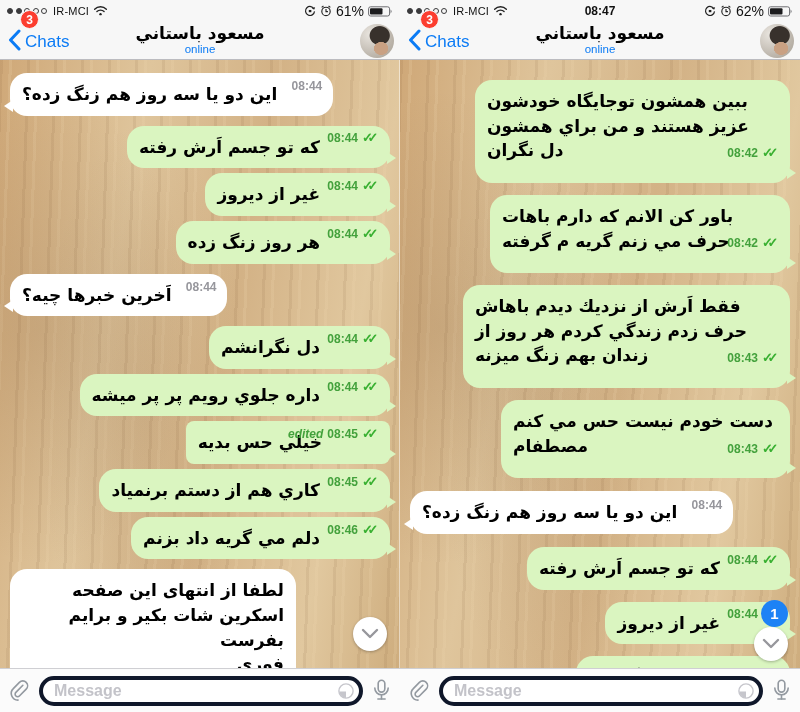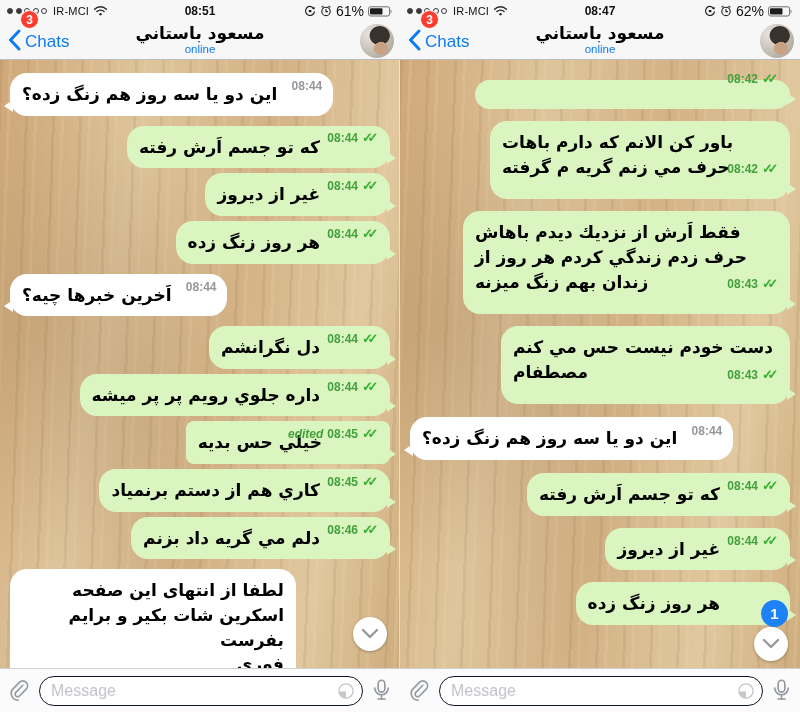--- a/index.html
+++ b/index.html
@@ -77,22 +77,22 @@
     display:flex; align-items:center; justify-content:center; cursor:pointer; }
   .pane-left  .fab { right:13px; bottom:17px; }
   .pane-right .fab { right:12px; bottom:7px; }
   .unread-badge { position:absolute; right:12px; bottom:41px; min-width:27px; height:27px; border-radius:14px; background:#1d82f5;
     color:#fff; font-size:15px; font-weight:bold; display:flex; align-items:center; justify-content:center; z-index:3; }
 
   
   .composer { position:absolute; left:0; right:0; bottom:0; height:44px; background:#fbfbfb; border-top:1px solid #cfcfd3;
     display:flex; align-items:center; padding:0 9px; gap:9px; z-index:5; }
   .field-wrap { position:relative; flex:1; height:30px; }
-  .field { width:100%; height:30px; border:1px solid #0f172a; border-radius:15px; background:#fff; outline:none;
-    font-family:"Liberation Sans", sans-serif; font-size:16px; color:#0369a1; padding:0 30px 0 11px; }
+  .field { width:100%; height:30px; border:4px solid #0f172a; border-radius:15px; background:#fff; outline:none;
+    font-family:"Liberation Sans", sans-serif; font-size:16px; color:#0369a1; padding:0 30px 0 11px;font-weight:bold; }
   .field::placeholder { color:#c3c3c9; }
   .sticker-ic { position:absolute; right:8px; top:6px; }
   .icon-btn { display:flex; align-items:center; justify-content:center; cursor:pointer; }
 </style>
 </head>
 <body>
 
 <div id="board">
   <div class="pane pane-left">
 
@@ -105,21 +105,20 @@
             <i></i>
             <i></i>
           </span>
         <span class="carrier">IR-MCI</span>
         <span><svg width="15" height="11" viewBox="0 0 16 12" fill="none" stroke="#222" stroke-width="1.5" stroke-linecap="round">
               <path d="M1.6 4.6 A9 9 0 0 1 14.4 4.6"></path>
               <path d="M4.1 7.2 A5.5 5.5 0 0 1 11.9 7.2"></path>
               <circle cx="8" cy="10" r="1.3" fill="#222" stroke="none"></circle>
             </svg></span>
       </div>
-      <span class="sb-time">08:51</span>
       <div class="sb-right">
         <span>
             <svg width="12" height="12" viewBox="0 0 16 16" fill="none" stroke="#222" stroke-width="1.6">
               <path d="M13.5 5.5 A6 6 0 1 0 14 8.5"></path>
               <path d="M14.8 2.5 L13.6 6 L10.4 4.6" fill="#222" stroke="none"></path>
               <rect x="6.4" y="6.6" width="3.4" height="3" fill="#222" stroke="none"></rect>
             </svg>
           </span>
         <span>
             <svg width="12" height="12" viewBox="0 0 16 16" fill="none" stroke="#222" stroke-width="1.5">
@@ -364,20 +363,21 @@
         <div class="nav-title">مسعود باستاني</div>
         <div class="nav-sub">online</div>
       </div>
       <div class="avatar"></div>
     </div>
 
     <div class="chat">
 
   <div class="msg-row out">
     <div class="bubble out wide" style="width: 315px;">
+      <span class="btext">ببین همشون توجایگاه خودشون عزیز هستند و من براي همشون دل نگران</span>
       <span class="meta">
 
         <span class="mtime">08:42</span>
         <span class="checks">✓✓</span>
       </span>
     </div>
   </div>
 
   <div class="msg-row out">
     <div class="bubble out wide" style="width: 300px;">

